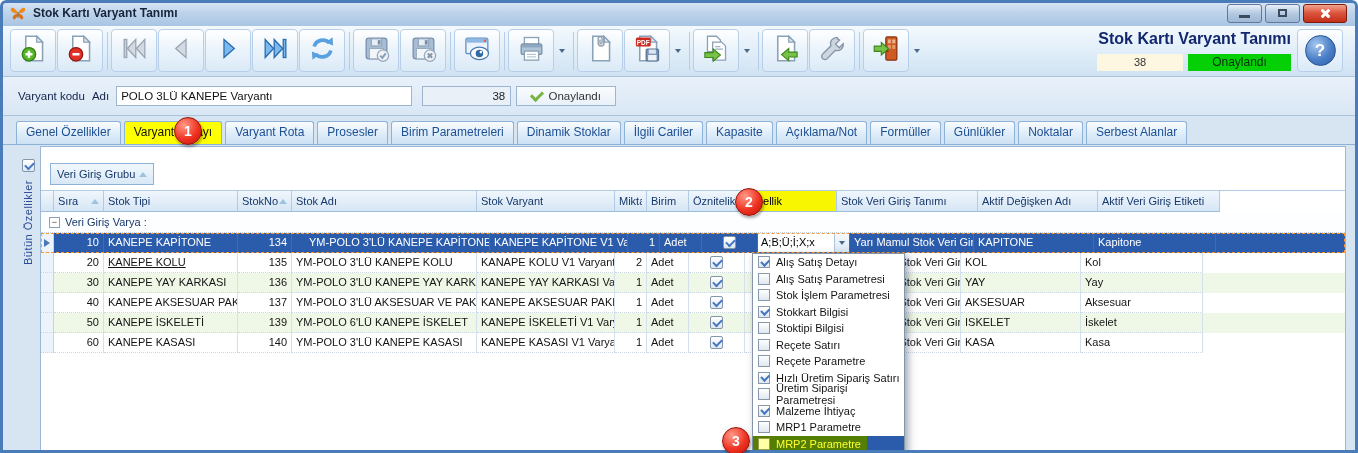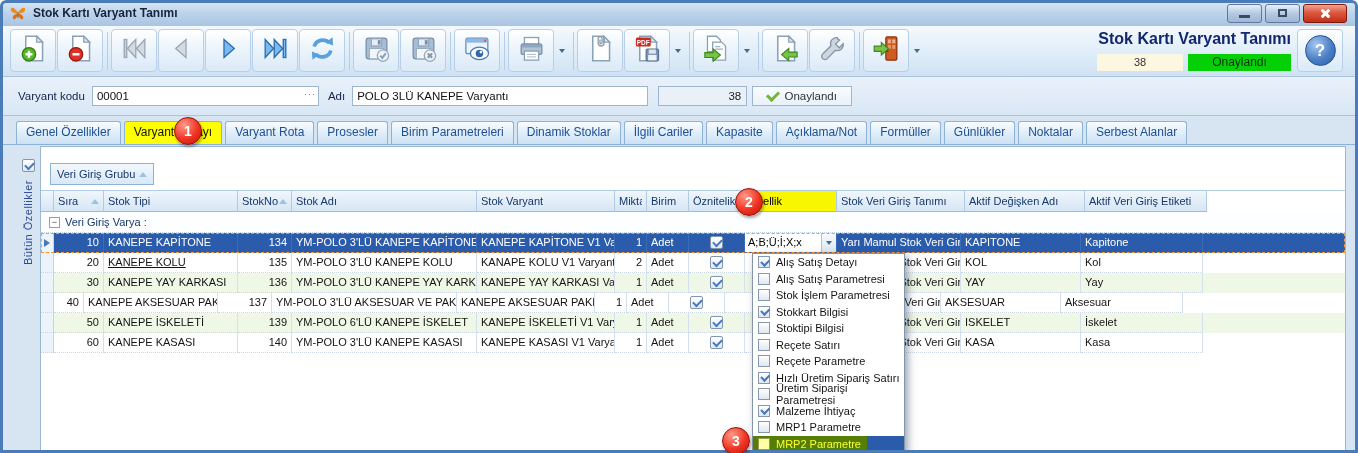--- a/index.html
+++ b/index.html
@@ -299,24 +299,20 @@
       <div class="rec-box">38</div>
       <div class="status-box">Onaylandı</div>
     </div>
     <div class="help-btn">
       <div class="help-circle">?</div>
     </div>
   </div>
 
   <div class="formrow">
     <span class="flabel">Varyant kodu</span>
-    <div class="code-wrap">
-      <input class="finput" readonly="" value="00001" style="">
-      <span class="ellipsis">···</span>
-    </div>
     <span class="flabel">Adı</span>
     <input class="finput name" readonly="" value="POLO 3LÜ KANEPE Varyantı" style="">
     <div class="frec">38</div>
     <div class="fstatus">
       <span class="check-icon"></span>
       <span>Onaylandı</span>
     </div>
   </div>
 
   <div class="tabbar" id="tabs"><div class="tab">Genel Özellikler</div><div class="tab active">Varyant Detayı</div><div class="tab">Varyant Rota</div><div class="tab">Prosesler</div><div class="tab">Birim Parametreleri</div><div class="tab">Dinamik Stoklar</div><div class="tab">İlgili Cariler</div><div class="tab">Kapasite</div><div class="tab">Açıklama/Not</div><div class="tab">Formüller</div><div class="tab">Günlükler</div><div class="tab">Noktalar</div><div class="tab">Serbest Alanlar</div></div>
@@ -357,21 +353,21 @@
           </div>
           <div class="h-cell" style="width: 42px;">
             <span class="lab">Birim</span>
           </div>
           <div class="h-cell" style="width: 56px;">
             <span class="lab">Öznitelik</span>
           </div>
           <div class="h-cell hl" style="width: 92px;">
             <span class="lab">Özellik</span>
           </div>
-          <div class="h-cell" style="width: 128px;">
+          <div class="h-cell" style="width: 141px;">
             <span class="lab">Stok Veri Giriş Tanımı</span>
           </div>
           <div class="h-cell" style="width: 120px;">
             <span class="lab">Aktif Değişken Adı</span>
           </div>
           <div class="h-cell" style="width: 122px;">
             <span class="lab">Aktif Veri Giriş Etiketi</span>
           </div>
         </div>
       <div class="g-group">
@@ -379,21 +375,21 @@
         <span>Veri Giriş Varya :</span>
       </div>
       <div id="grid-rows">
           <div class="g-row selected">
             <div class="g-ind">
               <span class="ind-arrow"></span>
             </div>
             <div class="g-cell r" style="width: 50px;">10</div>
             <div class="g-cell" style="width: 134px;">KANEPE KAPİTONE</div>
             <div class="g-cell r" style="width: 54px;">134</div>
-            <div class="g-cell" style="width: 185px;">YM-POLO 3'LÜ KANEPE KAPİTONE</div>
+            <div class="g-cell" style="width: 185px; margin-left: 13px;">YM-POLO 3'LÜ KANEPE KAPİTONE</div>
             <div class="g-cell" style="width: 138px;">KANEPE KAPİTONE V1 Varya</div>
             <div class="g-cell r" style="width: 32px;">1</div>
             <div class="g-cell" style="width: 42px;">Adet</div>
             <div class="g-cell center" style="width: 56px;">
               <span class="cb checked"></span>
             </div>
             <div class="g-cell combo" style="width: 92px;">
               <span class="combo-text">A;B;Ü;İ;X;x</span>
               <span class="combo-btn">
                 <span class="tri-dd"></span>
@@ -432,21 +428,21 @@
             <div class="g-cell center" style="width: 56px;">
               <span class="cb checked"></span>
             </div>
             <div class="g-cell" style="width: 92px;"></div>
             <div class="g-cell" style="width: 124px;">Yarı Mamul Stok Veri Girişi</div>
             <div class="g-cell" style="width: 120px;">YAY</div>
             <div class="g-cell" style="width: 122px;">Yay</div>
           </div>
           <div class="g-row">
             <div class="g-ind"></div>
-            <div class="g-cell r" style="width: 30px;">40</div>
+            <div class="g-cell r" style="width: 50px;">40</div>
             <div class="g-cell" style="width: 134px;">KANEPE AKSESUAR PAKETİ</div>
             <div class="g-cell r" style="width: 54px;">137</div>
             <div class="g-cell" style="width: 185px;">YM-POLO 3'LÜ AKSESUAR VE PAKETLİ</div>
             <div class="g-cell" style="width: 138px;">KANEPE AKSESUAR PAKETLİ</div>
             <div class="g-cell r" style="width: 32px;">1</div>
             <div class="g-cell" style="width: 42px;">Adet</div>
             <div class="g-cell center" style="width: 56px;">
               <span class="cb checked"></span>
             </div>
             <div class="g-cell" style="width: 92px;"></div>

